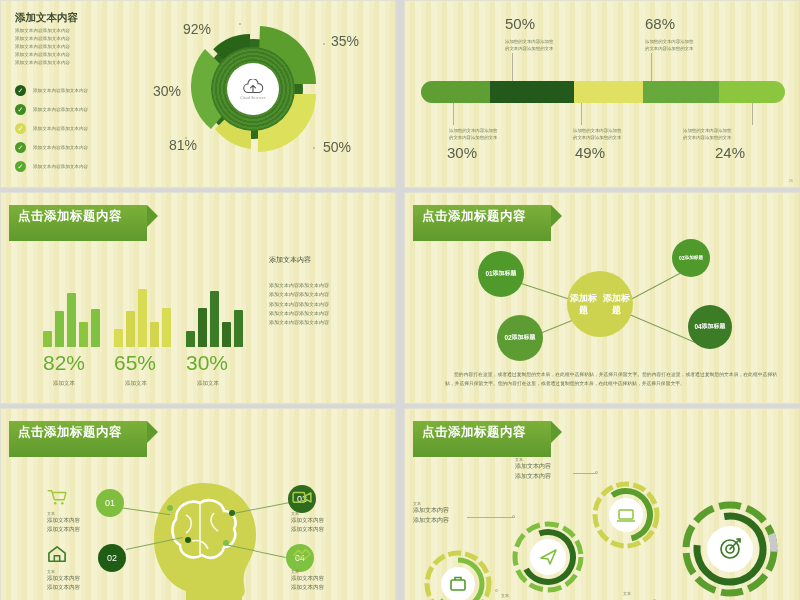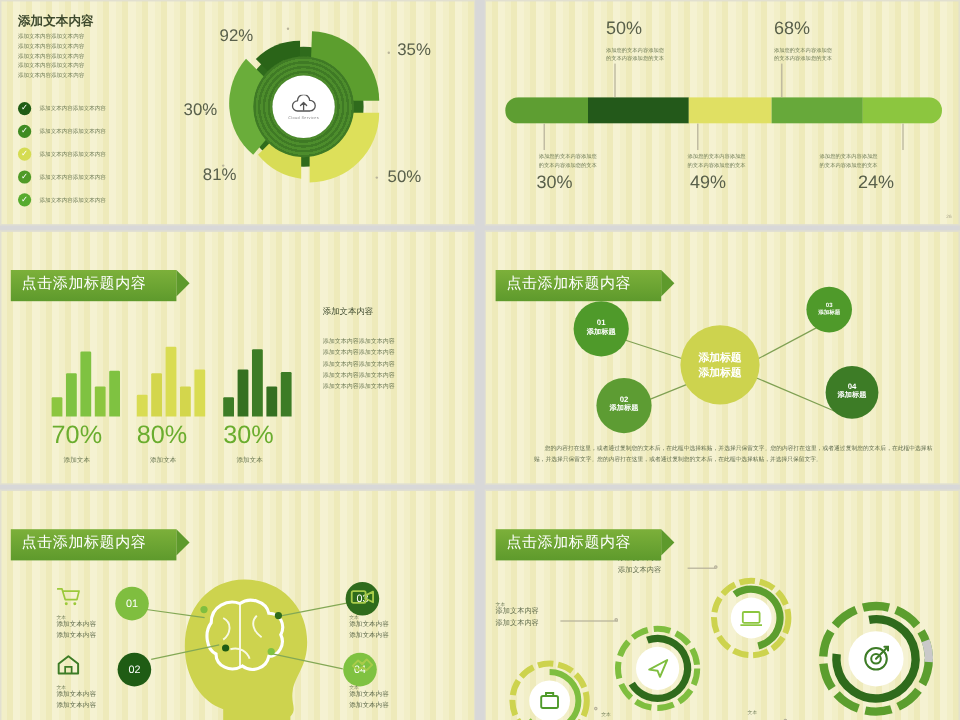--- a/index.html
+++ b/index.html
@@ -30,29 +30,28 @@
   .slide.s1 { grid-column: 1; grid-row: 1; }
   .slide.s2 { grid-column: 2; grid-row: 1; }
   .slide.s3 { grid-column: 1; grid-row: 2; }
   .slide.s4 { grid-column: 2; grid-row: 2; }
   .slide.s5 { grid-column: 1; grid-row: 3; }
   .slide.s6 { grid-column: 2; grid-row: 3; }
 
   
   .banner {
     position: absolute; left: 8px; top: 12px;
-    height: 26px; min-width: 138px;
+    height: 36px; min-width: 138px;
     background: linear-gradient(180deg,#7cb03a 0%, #5e9a2c 100%);
     color: #fff;
-    font-size: 12.5px; font-weight: normal;
+    font-size: 12.5px; font-weight: bold;
     line-height: 22px;
     padding: 0 20px 0 9px;
     letter-spacing: 0.5px;
     z-index: 5;
-    margin-top: 20px;
   }
   .banner::after {
     content: "";
     position: absolute; right: -11px; top: 0;
     border-left: 11px solid #5e9a2c;
     border-top: 11px solid transparent;
     border-bottom: 11px solid transparent;
   }
 
   
@@ -100,21 +99,21 @@
   .bargroup { position:absolute; bottom:56px; display:flex; align-items:flex-end; gap:3px; }
   .bar { width:9px; border-radius:1px 1px 0 0; }
   .bigpct { position:absolute; font-size:21px; font-weight:300; }
   .blbl { position:absolute; font-size:5.5px; color:#6d7a55; }
   .s3-head { position:absolute; left:268px; top:62px; font-size:7px; color:#3e4a2e; }
   .s3-body { position:absolute; left:268px; top:88px; font-size:5px; color:#6d7a55; line-height:1.85; }
 
   
   .node {
     position:absolute; border-radius:50%;
-    display:flex; flex-direction:column; align-items:center; justify-content:center;
+    display:flex; flex-direction:row; align-items:center; justify-content:center;
     color:#fff; text-align:center;
   }
   .node .n-num { font-size:6.5px; font-weight:bold; line-height:1.25; }
   .node .n-lbl { font-size:6px; font-weight:bold; line-height:1.25; }
   .node.center .c-l { font-size:9px; font-weight:bold; line-height:1.35; }
   .edge { position:absolute; height:1px; background:#7fa053; transform-origin:left center; }
   .s4-para { position:absolute; left:40px; right:22px; bottom:14px; font-size:4.8px; color:#5f6b4c; line-height:1.85; text-align:justify; text-indent:9px; }
 
   
   .head-sil { position:absolute; }
@@ -263,31 +262,31 @@
   <div class="slide s3">
     <div class="banner">点击添加标题内容</div>
 
     <div class="bargroup" style="left:42px;">
       <div class="bar" style="height:16px;background:#8cc63f"></div>
       <div class="bar" style="height:36px;background:#7fc241"></div>
       <div class="bar" style="height:54px;background:#7fc241"></div>
       <div class="bar" style="height:25px;background:#8cc63f"></div>
       <div class="bar" style="height:38px;background:#7fc241"></div>
     </div>
-    <div class="bigpct" style="left:42px; bottom:28px; color:#6aad2e;">70%</div>
+    <div class="bigpct" style="left:42px; bottom:28px; color:#6aad2e;">82%</div>
     <div class="blbl" style="left:52px; bottom:16px;">添加文本</div>
 
     <div class="bargroup" style="left:113px;">
       <div class="bar" style="height:18px;background:#d9dc52"></div>
       <div class="bar" style="height:36px;background:#d3d64c"></div>
       <div class="bar" style="height:58px;background:#d9dc52"></div>
       <div class="bar" style="height:25px;background:#d3d64c"></div>
       <div class="bar" style="height:39px;background:#d9dc52"></div>
     </div>
-    <div class="bigpct" style="left:113px; bottom:28px; color:#6aad2e;">80%</div>
+    <div class="bigpct" style="left:113px; bottom:28px; color:#6aad2e;">65%</div>
     <div class="blbl" style="left:124px; bottom:16px;">添加文本</div>
 
     <div class="bargroup" style="left:185px;">
       <div class="bar" style="height:16px;background:#3d7c26"></div>
       <div class="bar" style="height:39px;background:#357021"></div>
       <div class="bar" style="height:56px;background:#3d7c26"></div>
       <div class="bar" style="height:25px;background:#357021"></div>
       <div class="bar" style="height:37px;background:#3d7c26"></div>
     </div>
     <div class="bigpct" style="left:185px; bottom:28px; color:#6aad2e;">30%</div>

